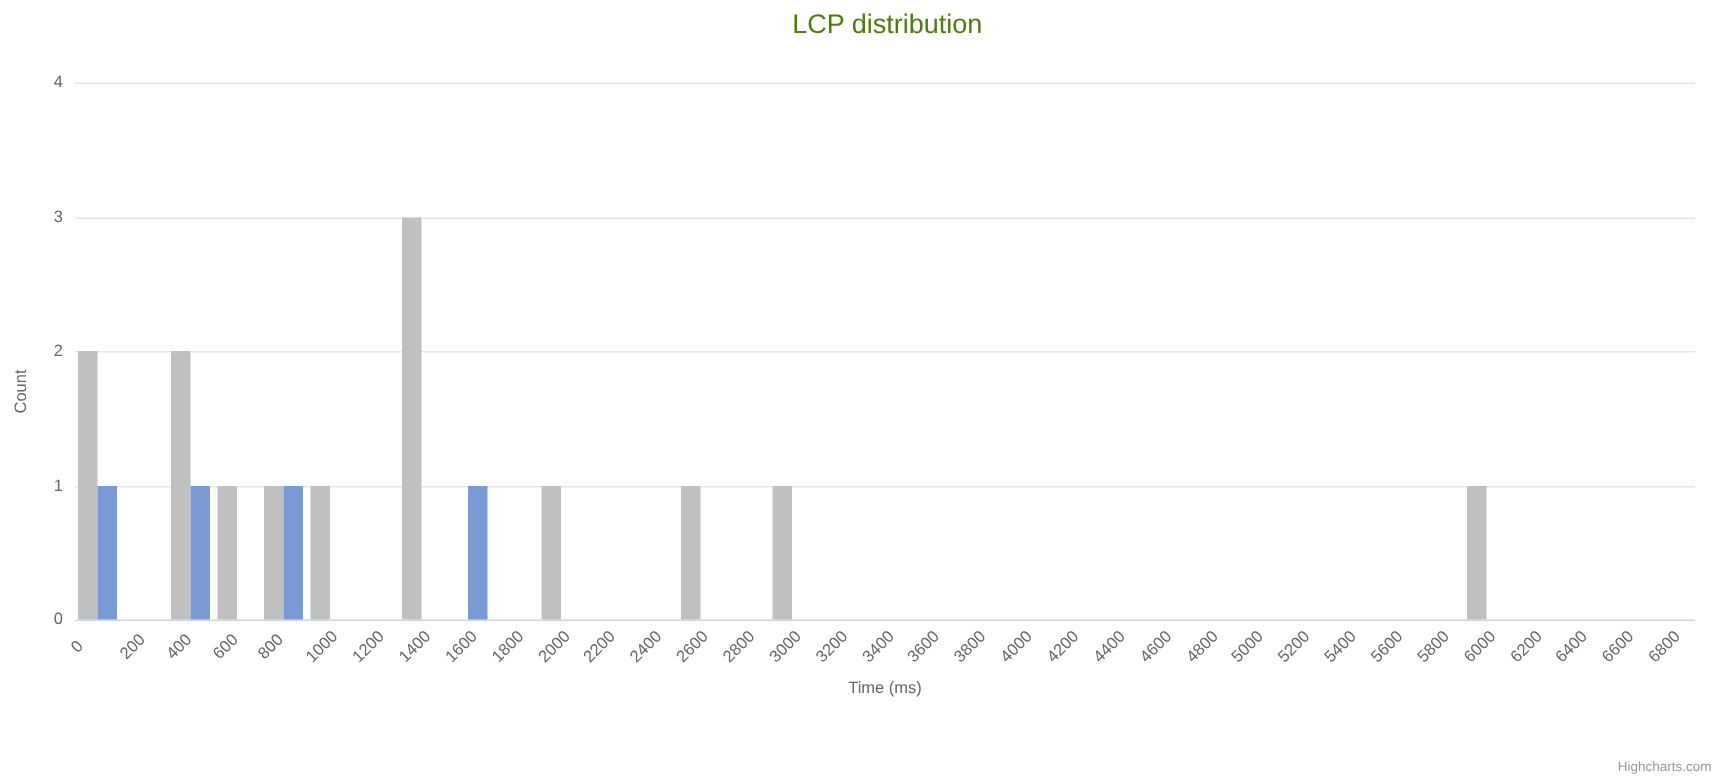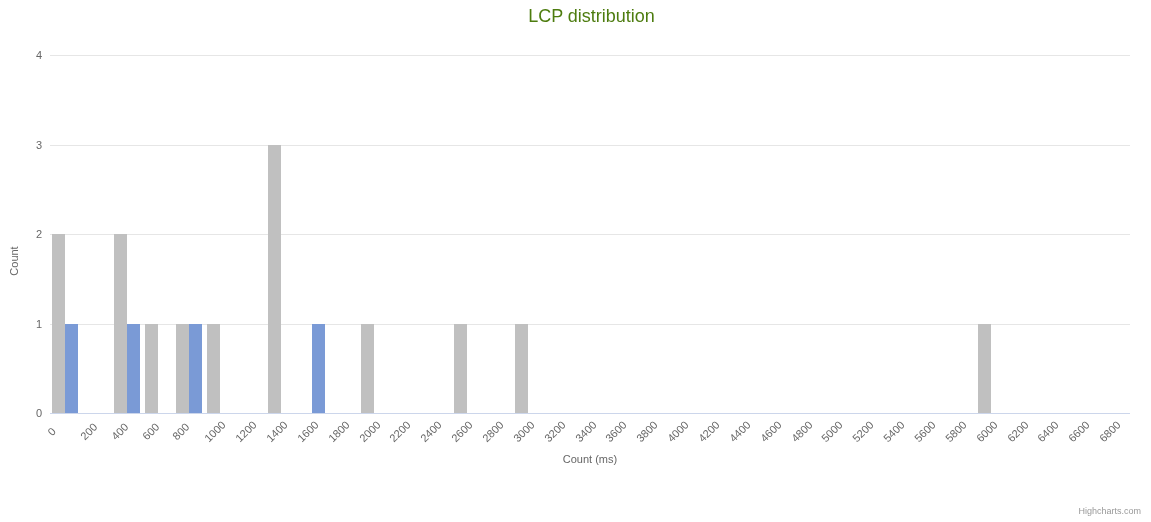--- a/index.html
+++ b/index.html
@@ -125,21 +125,21 @@
 <body>
 
 <div class="chart-container">
 
   <div class="title">LCP distribution</div>
 
   <div class="y-axis-title">Count</div>
 
   <div class="plot-area" id="plot">
 
-    <div class="x-axis-title">Count (ms)</div>
+    <div class="x-axis-title">Time (ms)</div>
   <div class="axis-line" style="top: 358px;"></div>
       <div class="y-tick-label" style="top: 358px;">0</div>
       <div class="grid-line" style="top: 268.5px;"></div>
       <div class="y-tick-label" style="top: 268.5px;">1</div>
       <div class="grid-line" style="top: 179px;"></div>
       <div class="y-tick-label" style="top: 179px;">2</div>
       <div class="grid-line" style="top: 89.5px;"></div>
       <div class="y-tick-label" style="top: 89.5px;">3</div>
       <div class="grid-line" style="top: 0px;"></div>
       <div class="y-tick-label" style="top: 0px;">4</div>

